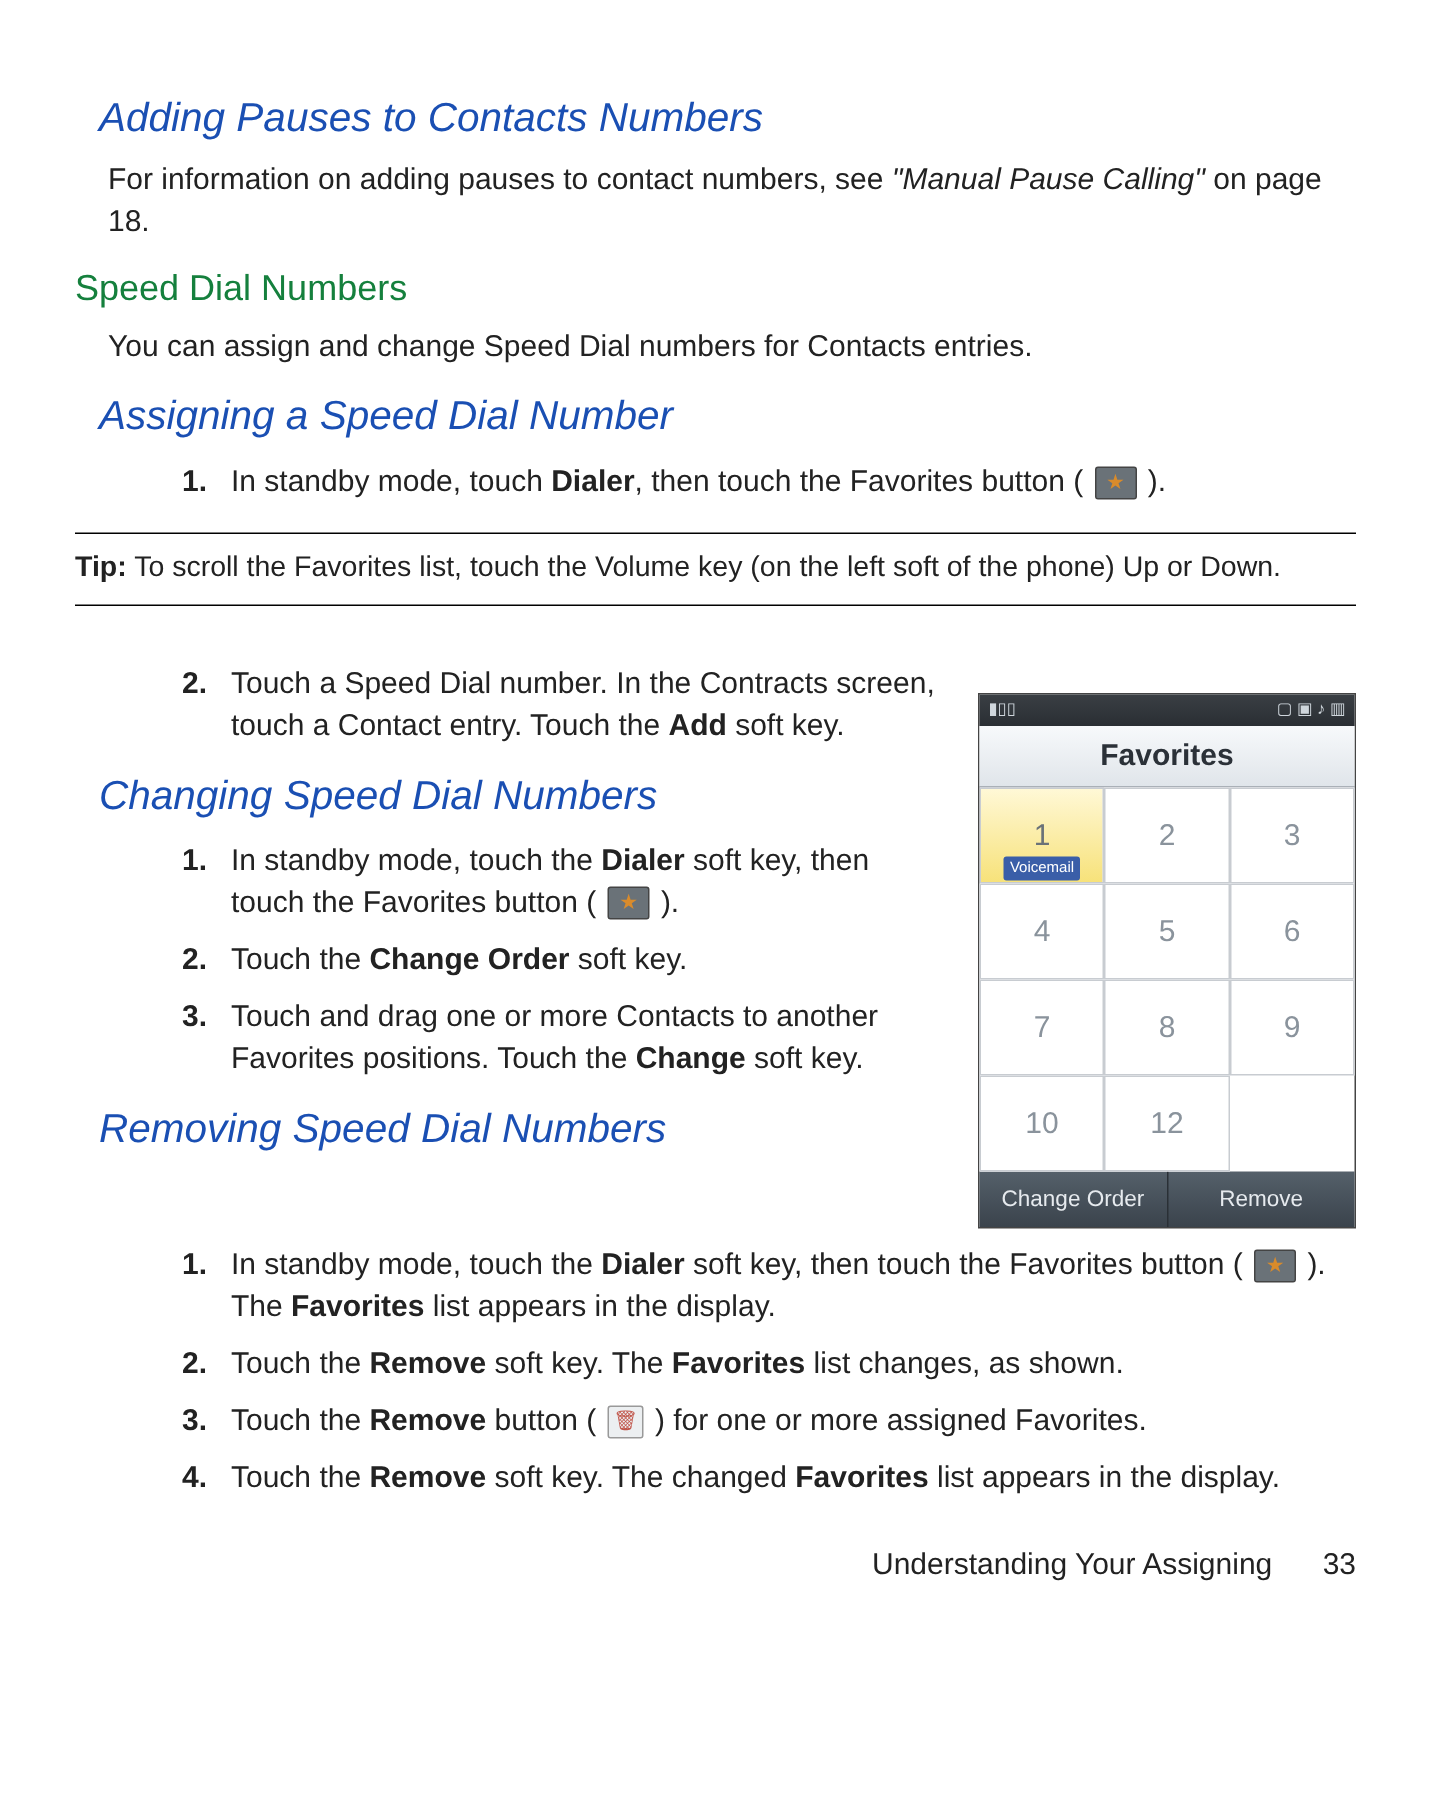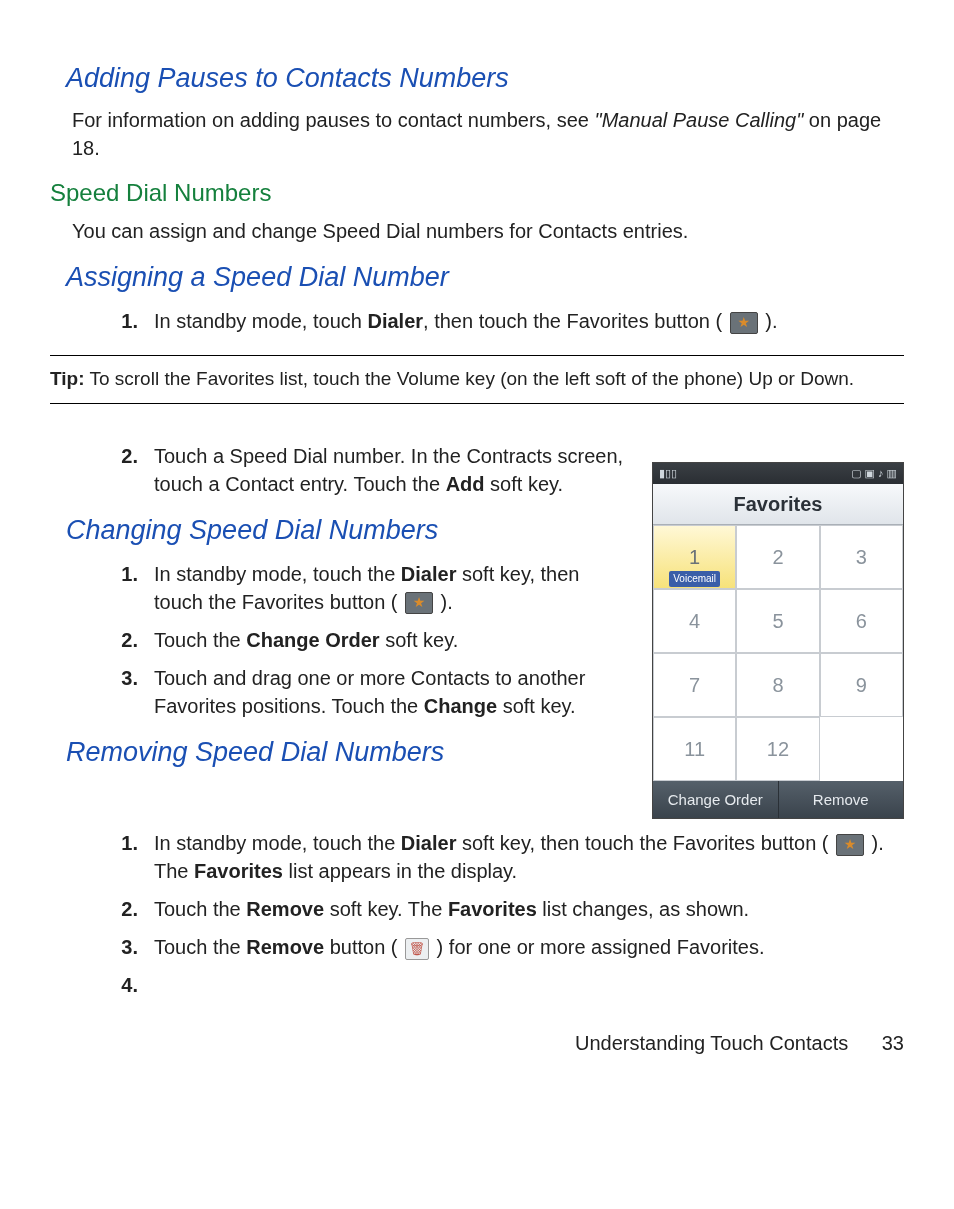--- a/index.html
+++ b/index.html
@@ -293,21 +293,21 @@
           <div class="phone-cell">
             <span class="cell-num">7</span>
           </div>
           <div class="phone-cell">
             <span class="cell-num">8</span>
           </div>
           <div class="phone-cell">
             <span class="cell-num">9</span>
           </div>
           <div class="phone-cell">
-            <span class="cell-num">11</span>
+            <span class="cell-num">10</span>
           </div>
           <div class="phone-cell">
             <span class="cell-num">12</span>
           </div>
         </div>
       <div class="phone-softkeys">
         <div class="phone-softkey">Change Order</div>
         <div class="phone-softkey">Remove</div>
       </div>
     </div>
@@ -328,19 +328,22 @@
     </span>
   </li>
   <li>
     <span class="num">3.</span>
     <span class="li-body">
       <span>Touch the </span><span class="bold">Remove</span><span> button (&nbsp;</span><span class="icon-trash"></span><span>&nbsp;) for one or more assigned Favorites.</span>
     </span>
   </li>
   <li>
     <span class="num">4.</span>
+    <span class="li-body">
+      <span>Touch the </span><span class="bold">Remove</span><span> soft key. The changed </span><span class="bold">Favorites</span><span> list appears in the display.</span>
+    </span>
   </li>
 </ol>
 
 <div class="footer">
-  <span>Understanding Touch Contacts</span>
+  <span>Understanding Your Assigning</span>
   <span class="pgnum">33</span>
 </div>
 
 </body></html>

